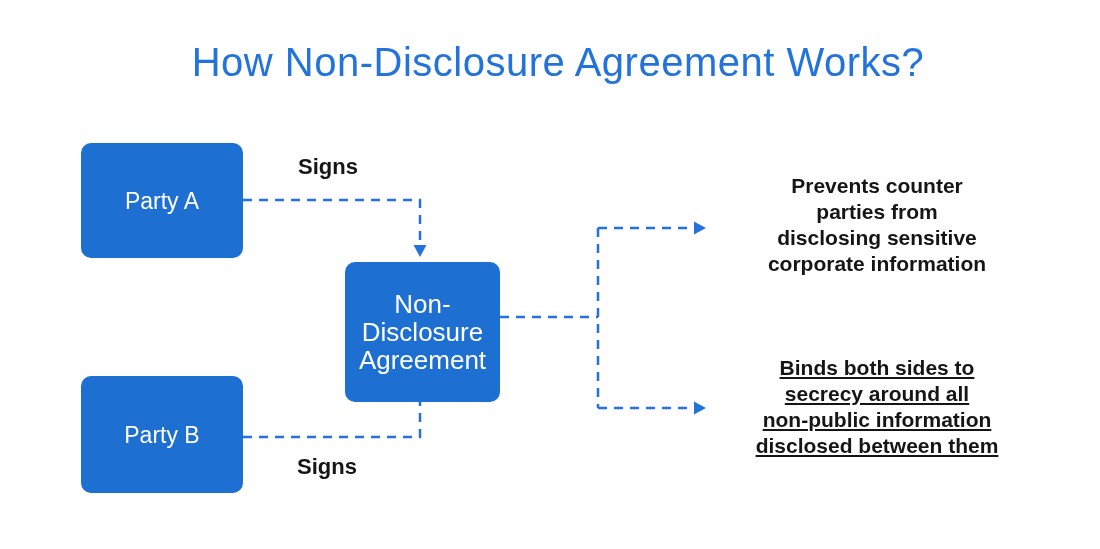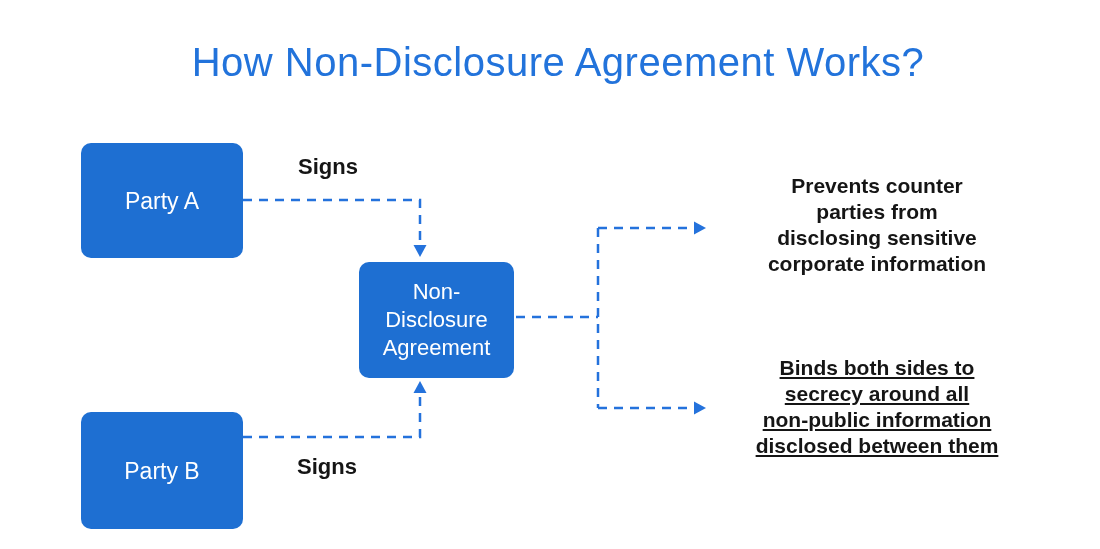--- a/index.html
+++ b/index.html
@@ -39,22 +39,22 @@
     display: flex;
     align-items: center;
     justify-content: center;
     text-align: center;
     font-size: 23px;
     font-weight: 500;
     line-height: 28px;
     white-space: pre-line;
   }
   .node.party-a { left: 81px;  top: 143px; width: 162px; height: 115px; }
-  .node.party-b { left: 81px;  top: 376px; width: 162px; height: 117px; margin-top: 36px; }
-  .node.nda     { left: 359px; top: 262px; width: 155px; height: 116px; font-size: 22px; }
+  .node.party-b { left: 81px;  top: 376px; width: 162px; height: 117px; }
+  .node.nda     { left: 345px; top: 262px; width: 155px; height: 140px; font-size: 26px; }
   .signs {
     position: absolute;
     width: 120px;
     text-align: center;
     font-size: 22px;
     font-weight: 600;
     color: var(--text);
   }
   .signs.top    { left: 268px; top: 154px; }
   .signs.bottom { left: 267px; top: 454px; }

